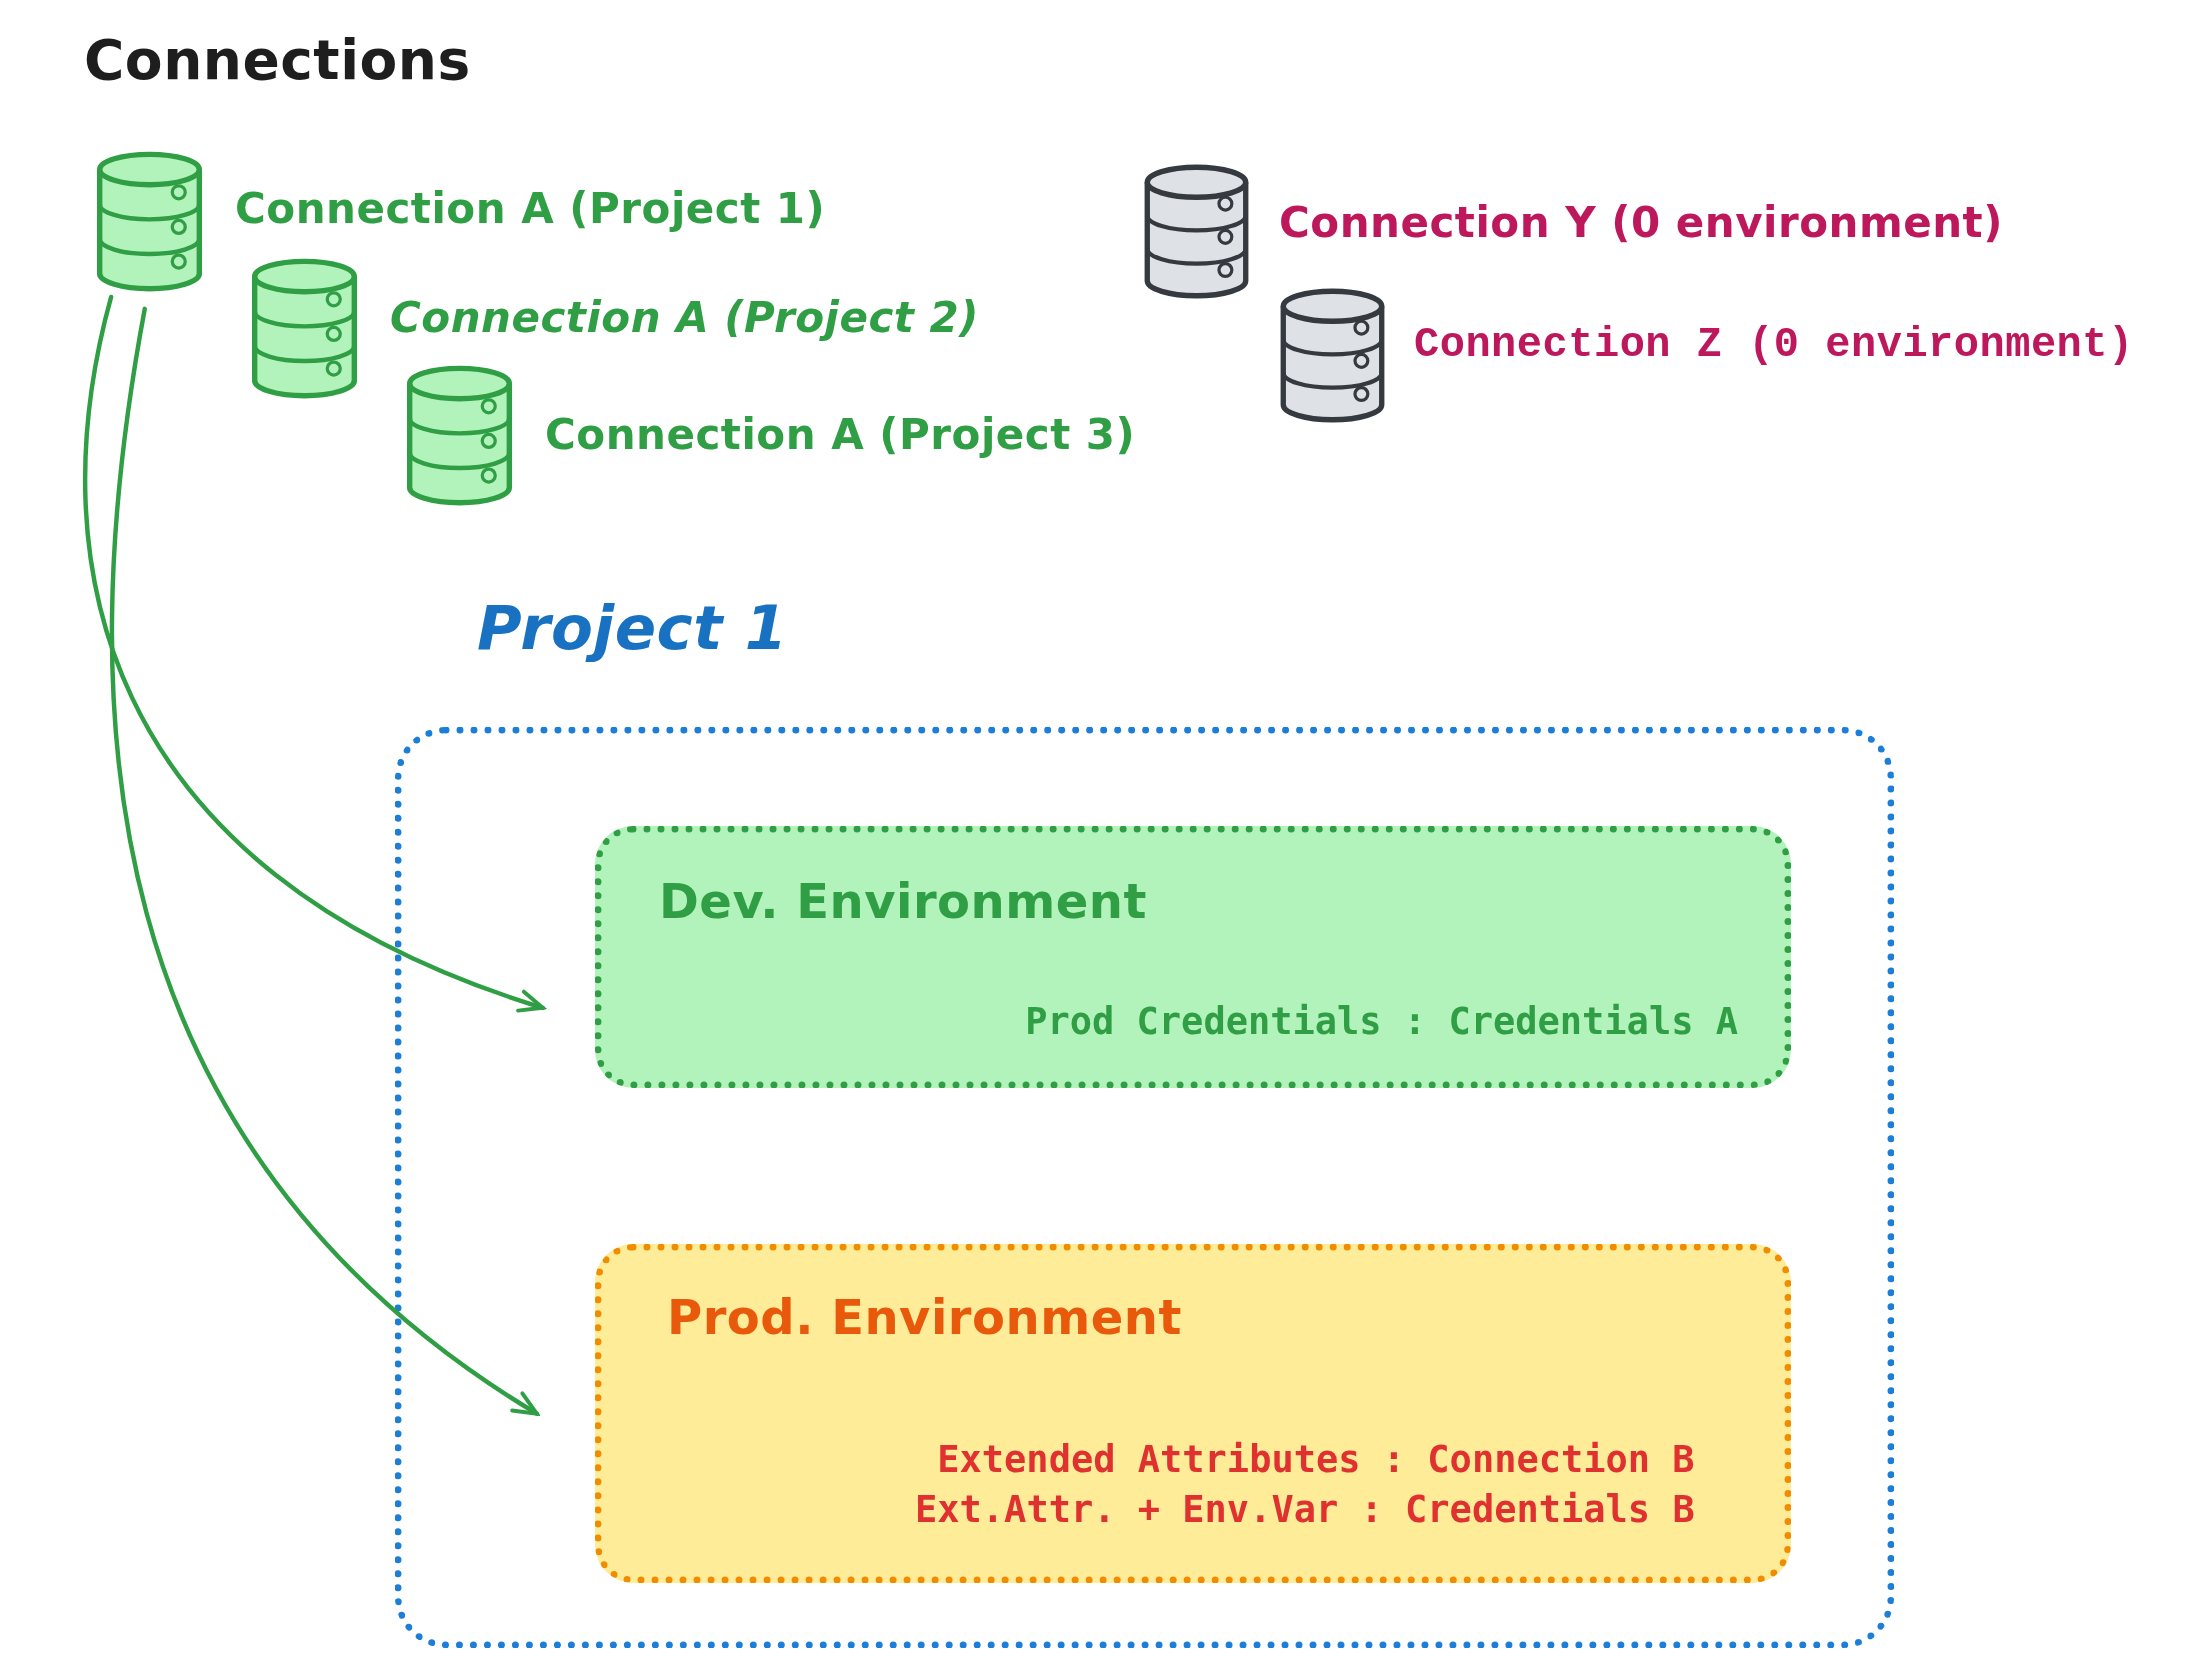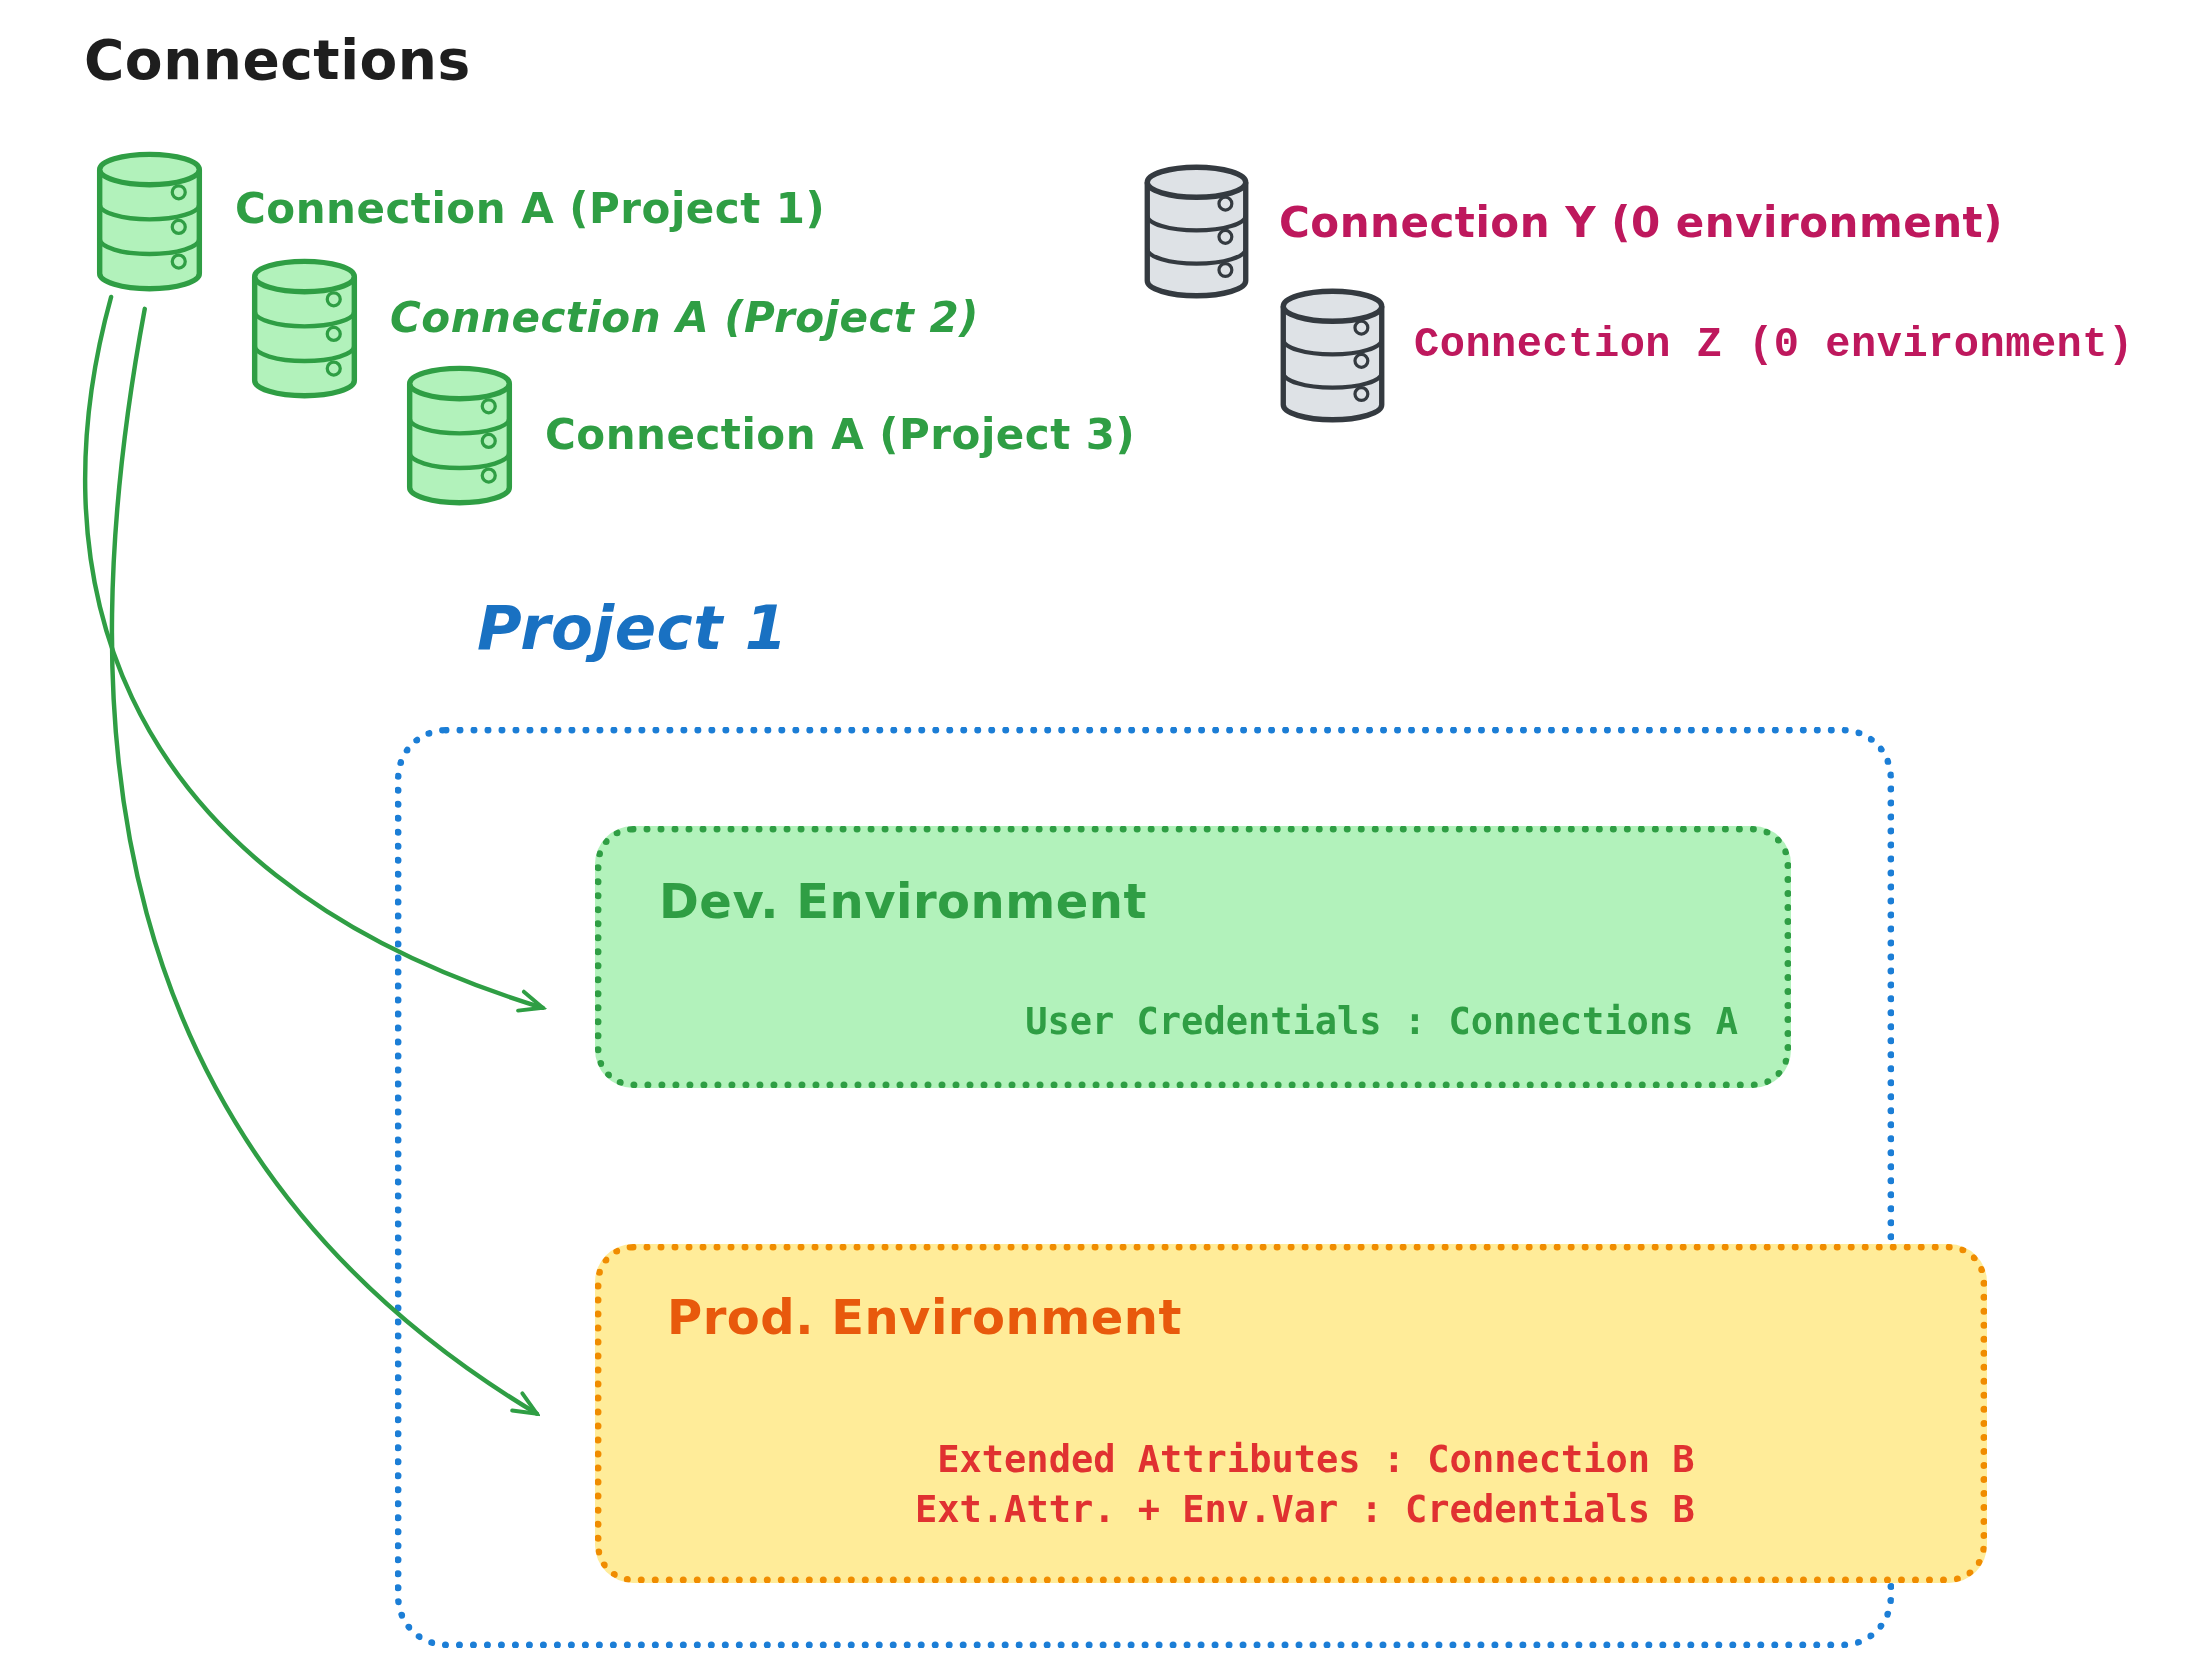--- a/index.html
+++ b/index.html
@@ -149,24 +149,24 @@
     </svg>
   </div>
   <div class="abs hand conn-label black" style="left:1414px; top:321px;font-family:Liberation Mono, monospace;">Connection Z (0 environment)</div>
 
   <div class="abs hand project-title" style="left:477px; top:592px;">Project 1</div>
 
   <div class="abs project-box" style="left:395px; top:727px; width:1499px; height:921px;"></div>
 
   <div class="abs env-box dev" style="left:595px; top:826px; width:1196px; height:262px;">
     <div class="abs env-title dev" style="left:57px; top:40px;">Dev. Environment</div>
-    <div class="abs mono green" style="right:46px; bottom:38px;">User Credentials : Connections A</div>
+    <div class="abs mono green" style="right:46px; bottom:38px;">Prod Credentials : Credentials A</div>
   </div>
 
-  <div class="abs env-box prod" style="left:595px; top:1244px; width:1392px; height:339px;">
+  <div class="abs env-box prod" style="left:595px; top:1244px; width:1196px; height:339px;">
     <div class="abs env-title prod" style="left:65px; top:38px;">Prod. Environment</div>
     <div class="abs" style="left:313px; top:184px;text-align:right;">
       <div class="mono red">Extended Attributes : Connection B</div>
       <div class="mono red">Ext.Attr. + Env.Var : Credentials B</div>
     </div>
   </div>
 
   <svg class="abs arrows-overlay" width="2212" height="1674" viewBox="0 0 2234 1691">
     <defs>
       <marker id="arrowhead-green" markerWidth="30" markerHeight="26" refX="26" refY="13" orient="auto" markerUnits="userSpaceOnUse">

